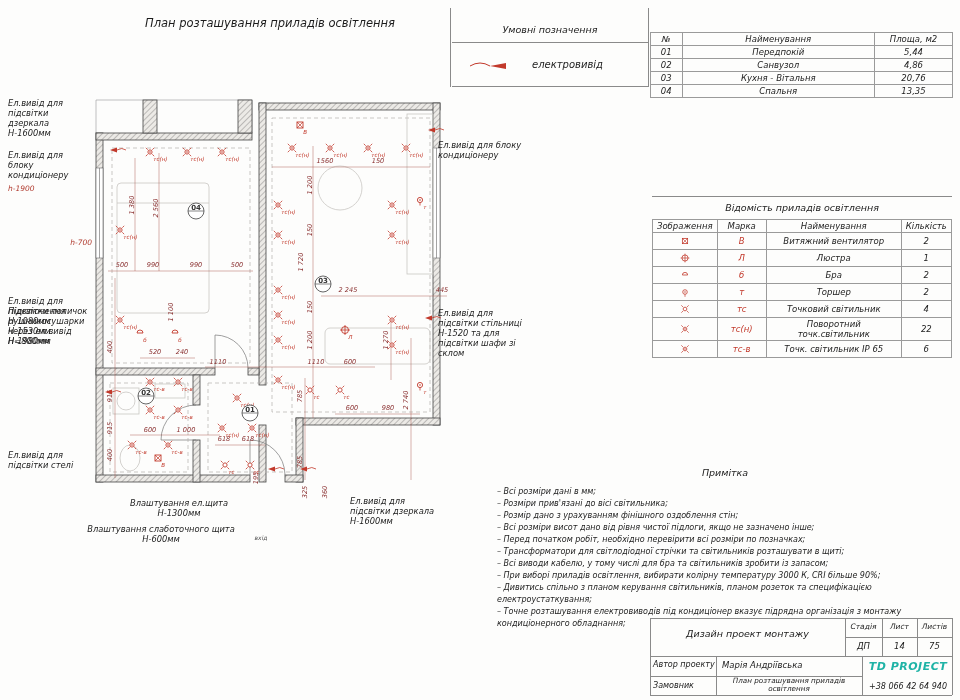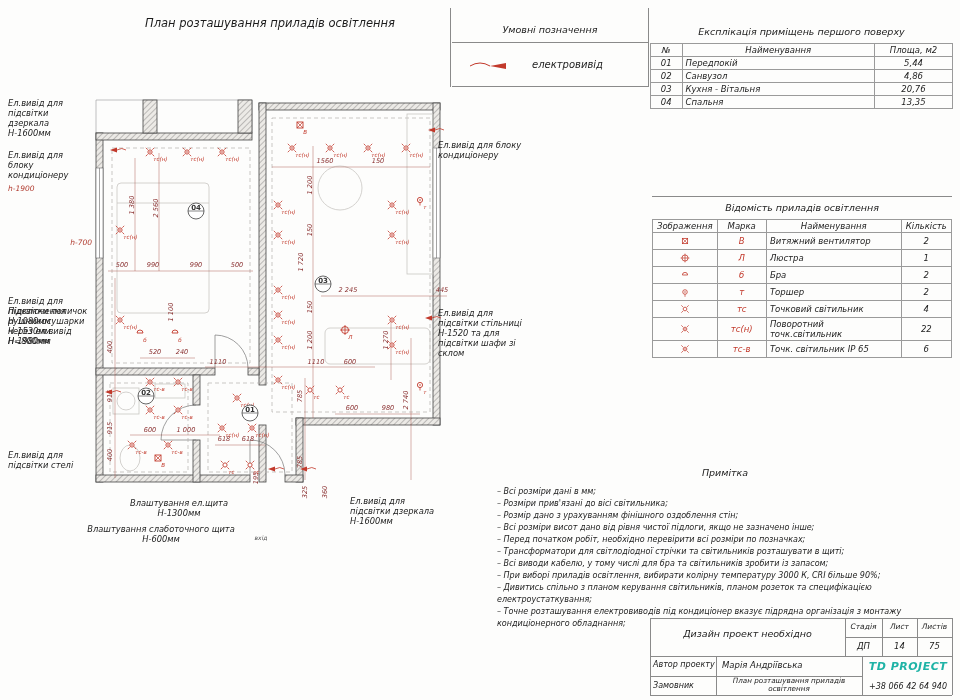--- a/index.html
+++ b/index.html
@@ -8,21 +8,21 @@
   .abs{position:absolute;}
   .hline{position:absolute;border-top:1px solid #8a8a8a;height:0;}
   .vline{position:absolute;border-left:1px solid #8a8a8a;width:0;}
   .page-title{left:95px;top:16px;width:350px;text-align:center;font-size:11.5px;}
   .sec-title{text-align:center;font-size:9.5px;}
   .legend-box{left:452px;top:42px;width:196px;height:45px;border-top:1px solid #8a8a8a;border-bottom:1px solid #8a8a8a;
               display:flex;align-items:center;gap:14px;padding-left:14px;box-sizing:border-box;}
   .legend-label{font-size:10px;}
   table.grid{border-collapse:collapse;width:100%;}
   table.grid td,table.grid th{border:1px solid #9a9a9a;font-weight:normal;padding:1px 3px;font-size:8.5px;text-align:center;}
-  table.grid td.l{text-align:left;font-style:italic;}
+  table.grid td.l{text-align:center;font-style:italic;}
   .rs-total{text-align:right;font-size:8.5px;padding:2px 4px 0 0;}
   .fx-icon{width:20px;height:14px;display:block;margin:0 auto;}
   .ann{position:absolute;font-size:8.3px;line-height:1.22;}
   .ann.red{color:#b03a2e;font-size:7.5px;}
   .ctr{text-align:center;}
   .notes-head{left:500px;top:467px;width:450px;text-align:center;font-size:9.5px;}
   .notes{left:497px;top:486px;width:458px;font-size:8px;line-height:1.5;}
   .notes div{margin:0;}
   .tb-cell{position:absolute;font-size:8.5px;}
   .logo{color:#1fb3a6;font-weight:bold;font-size:11px;letter-spacing:0.5px;}
@@ -50,21 +50,20 @@
   <div class="vline" style="left:648px;top:8px;height:79px;"></div>
   <div class="abs legend-box">
     <svg width="52" height="16" viewBox="0 0 52 16">
       <path d="M4,9 q10,-6 20,0" fill="none" stroke="#c2392b" stroke-width="1"></path>
       <path d="M24,9 l16,-3 l0,6 z" fill="#c2392b"></path>
     </svg>
     <span class="legend-label">електровивід</span>
   </div>
 
   <div class="abs" style="left:650px;top:26px;width:303px;">
-    <div class="sec-title">Експлікація приміщень першого поверху</div>
     <table class="grid" style="margin-top:6px;">
       <thead>
         <tr>
           <th style="width:26px;">№</th>
           <th style="width:198px;">Найменування</th>
           <th style="width:75px;">Площа, м2</th>
         </tr>
       </thead>
       <tbody id="rs-body">
           <tr>
@@ -627,21 +626,21 @@
   <div class="hline" style="left:650px;top:695px;width:302px;"></div>
   <div class="vline" style="left:650px;top:618px;height:77px;"></div>
   <div class="vline" style="left:952px;top:618px;height:77px;"></div>
   <div class="vline" style="left:845px;top:618px;height:38px;"></div>
   <div class="vline" style="left:882px;top:618px;height:38px;"></div>
   <div class="vline" style="left:917px;top:618px;height:38px;"></div>
   <div class="hline" style="left:845px;top:637px;width:107px;"></div>
   <div class="vline" style="left:716px;top:656px;height:39px;"></div>
   <div class="vline" style="left:862px;top:656px;height:39px;"></div>
 
-  <div class="tb-cell ctr" style="left:652px;top:628px;width:191px;font-size:9.5px;">Дизайн проект необхідно</div>
+  <div class="tb-cell ctr" style="left:652px;top:628px;width:191px;font-size:9.5px;">Дизайн проект монтажу</div>
   <div class="tb-cell ctr" style="left:845px;top:622px;width:37px;font-size:7.5px;">Стадія</div>
   <div class="tb-cell ctr" style="left:882px;top:622px;width:35px;font-size:7.5px;">Лист</div>
   <div class="tb-cell ctr" style="left:917px;top:622px;width:35px;font-size:7.5px;">Листів</div>
   <div class="tb-cell ctr" style="left:845px;top:641px;width:37px;">ДП</div>
   <div class="tb-cell ctr" style="left:882px;top:641px;width:35px;">14</div>
   <div class="tb-cell ctr" style="left:917px;top:641px;width:35px;">75</div>
   <div class="tb-cell" style="left:653px;top:660px;font-size:8px;">Автор проекту</div>
   <div class="tb-cell" style="left:722px;top:660px;">Марія Андріївська</div>
   <div class="tb-cell" style="left:653px;top:681px;font-size:8px;">Замовник</div>
   <div class="tb-cell ctr" style="left:718px;top:677px;width:142px;font-size:7.2px;line-height:1.15;">План розташування приладів освітлення</div>

